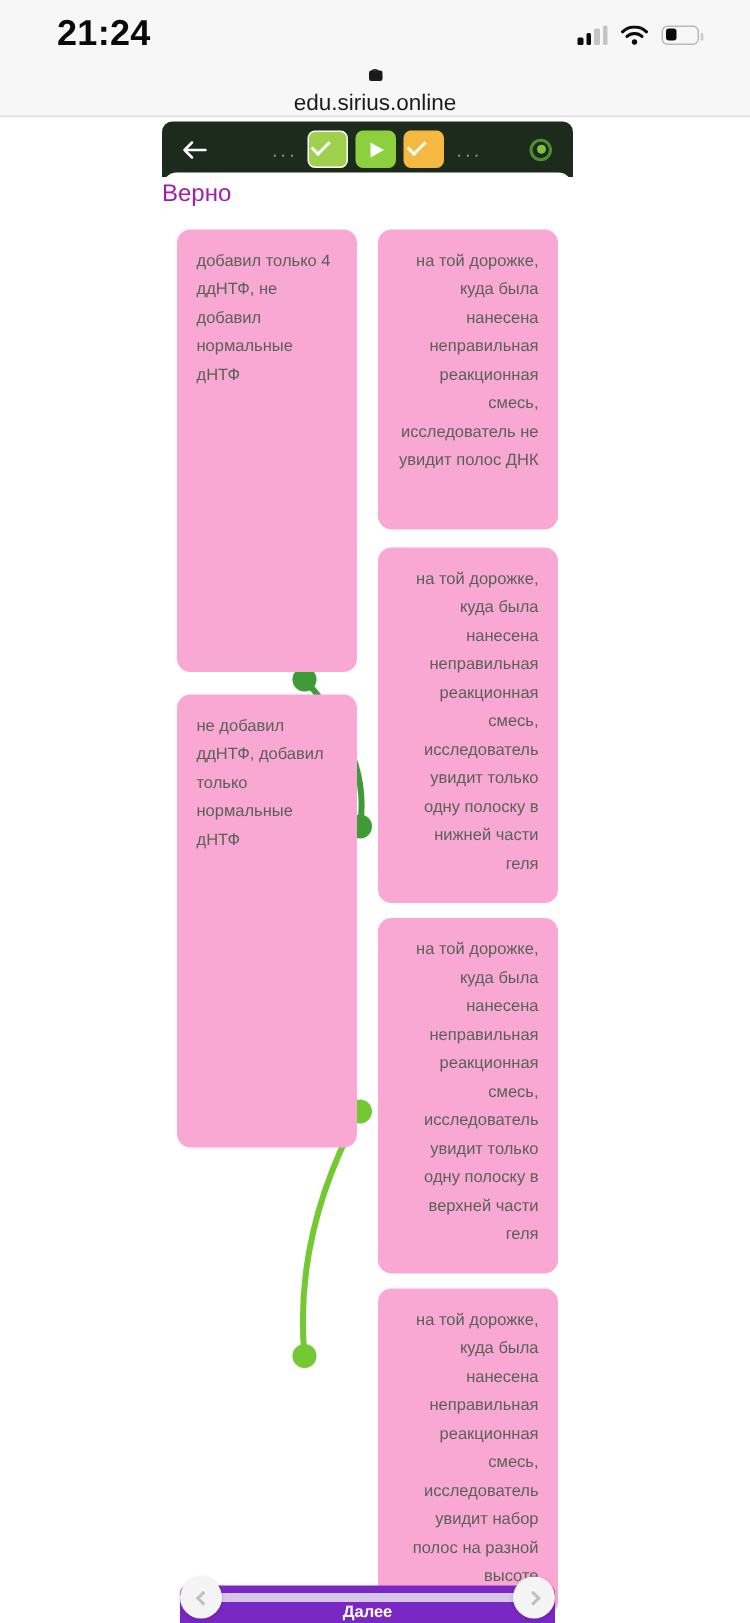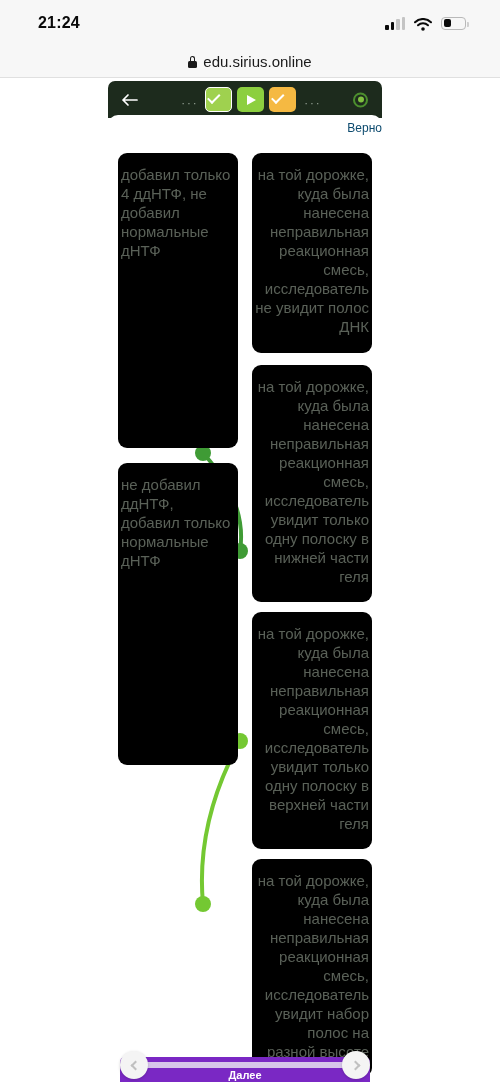--- a/index.html
+++ b/index.html
@@ -11,21 +11,21 @@
   }
 
   
   .status-bar {
     position:absolute; top:0; left:0; width:500px; height:46px;
     display:flex; align-items:center; justify-content:space-between;
     padding:0 34px 0 38px;
     background:#f7f7f7;
   }
   .status-time {
-    font-size:16px; font-weight:600; color:#0a0a0a; letter-spacing:.2px;
+    font-size:24px; font-weight:600; color:#0a0a0a; letter-spacing:.2px;
   }
   .status-icons { display:flex; align-items:center; gap:9px; }
 
   .sig { display:flex; align-items:flex-end; gap:2px; height:13px; }
   .sig i { display:block; width:3.5px; border-radius:1px; background:#0a0a0a; }
   .sig i:nth-child(1){ height:5px; }
   .sig i:nth-child(2){ height:8px; }
   .sig i:nth-child(3){ height:11px; background:#c4c4c4; }
   .sig i:nth-child(4){ height:13px; background:#c4c4c4; }
 
@@ -39,20 +39,21 @@
     width:2px; height:5px; background:#cfcfcf; border-radius:0 1px 1px 0;
   }
   .bat-fill { height:100%; width:38%; background:#0a0a0a; border-radius:2px; }
 
   
   .url-bar {
     position:absolute; top:46px; left:0; width:500px; height:32px;
     background:#f7f7f7;
     display:flex; align-items:center; justify-content:center; gap:6px;
     border-bottom:1px solid #e0e0e0;
+    flex-direction:column;
   }
   .lock-icon { width:9px; height:12px; position:relative; }
   .lock-icon .shackle {
     position:absolute; top:0; left:1.8px; width:5.4px; height:5px;
     border:1.6px solid #1a1a1a; border-bottom:none;
     border-radius:3px 3px 0 0;
   }
   .lock-icon .body {
     position:absolute; bottom:0; left:0; width:9px; height:7px;
     background:#1a1a1a; border-radius:1.5px;
@@ -117,38 +118,38 @@
   }
 
   
   .card {
     position:absolute; top:115px; left:108px; width:274px; height:932px;
     background:#ffffff;
     border-radius:10px 10px 0 0;
   }
   .card-title {
     position:absolute; top:6px; left:0; width:274px;
-    text-align:right; font-size:12px; color:#0c4a6e;
+    text-align:left; font-size:16px; color:#a21caf;
   }
 
   
   .board {
     position:absolute; top:38px; left:0; width:274px; height:894px;
   }
   .col { position:absolute; top:0; width:120px; }
   .col.left  { left:10px; }
   .col.right { left:144px; }
 
   .mbox {
     position:absolute;
     width:120px;
-    background:#000000;
+    background:#f9a8d4;
     border-radius:9px;
-    padding:12px 3px;
-    font-size:15px;
+    padding:12px 13px;
+    font-size:11px;
     line-height:19px;
     color:#5a6158;
   }
   .col.left .mbox  { text-align:left; }
   .col.right .mbox { text-align:right; }
 
   
   .links {
     position:absolute; top:0; left:0; width:274px; height:894px;
     pointer-events:none;

